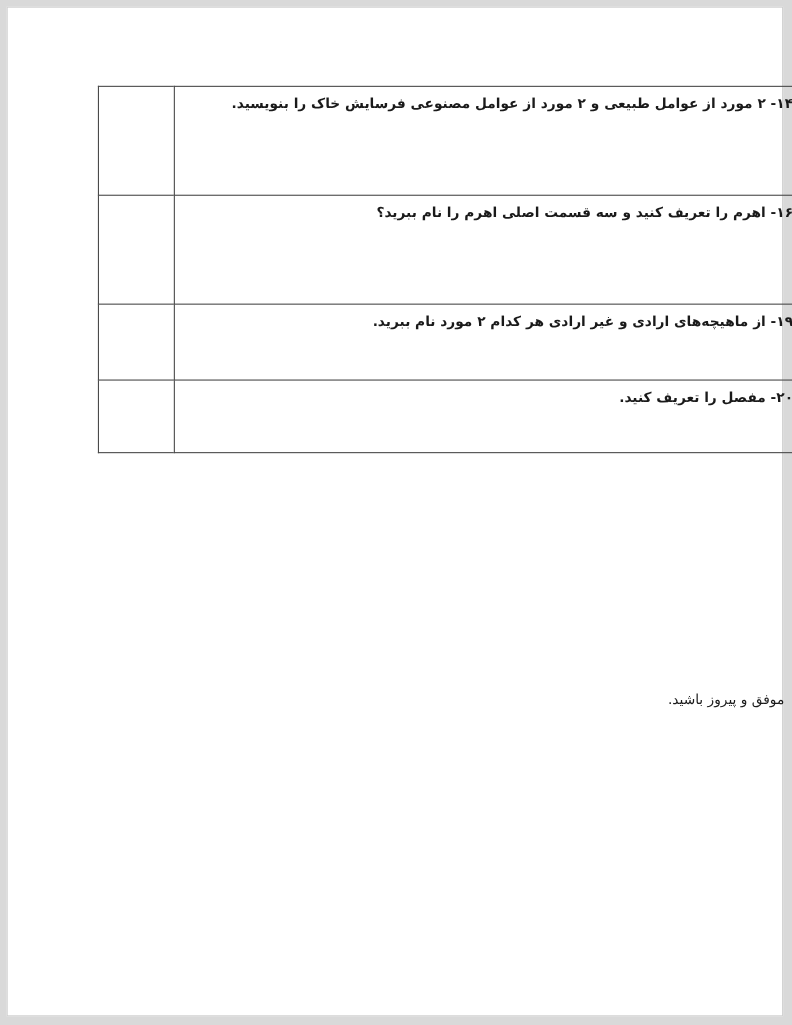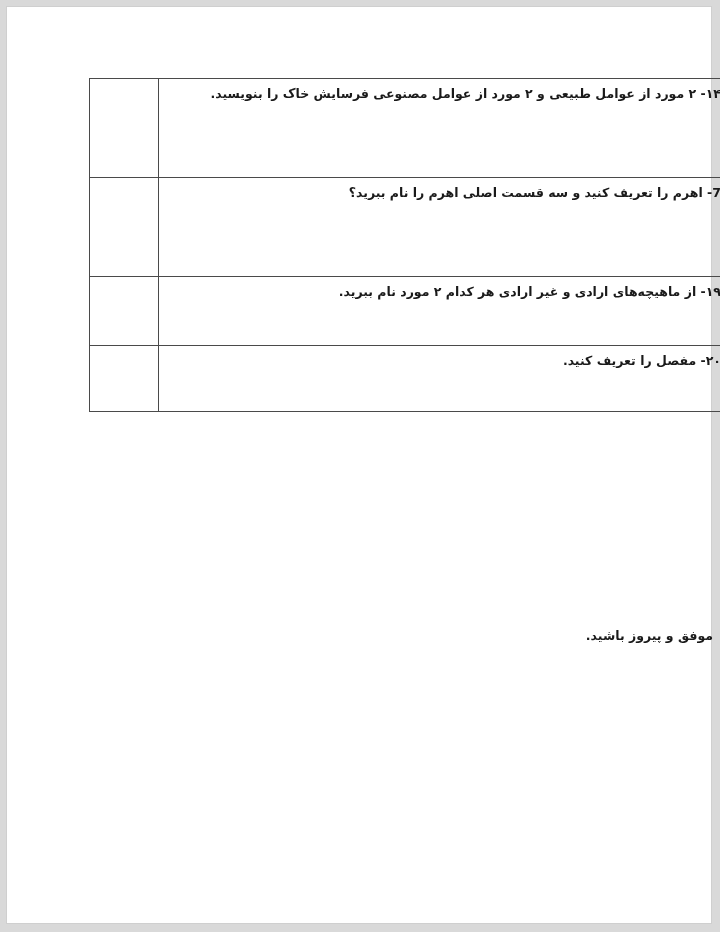--- a/index.html
+++ b/index.html
@@ -75,21 +75,21 @@
   .answer-space {
     display: block;
   }
 
   .footer-note {
     position: absolute;
     right: 52px;
     top: 621px;
     font-family: "DejaVu Sans", "Liberation Sans", sans-serif;
     font-size: 12.5px;
-    font-weight: bold;
+    font-weight: normal;
     color: #1a1a1a;
     direction: rtl;
     text-align: right;
     white-space: nowrap;
   }
 </style>
 </head>
 <body>
 
 <div class="page-sheet">
@@ -102,21 +102,21 @@
           <td class="q-cell" style="height:88px">
             <div class="q-text">۱۴- ۲ مورد از عوامل طبیعی و ۲ مورد از عوامل مصنوعی فرسایش خاک را بنویسید.</div>
             <div class="answer-space"></div>
           </td>
           <td class="score-cell"></td>
         </tr>
 
 
         <tr>
           <td class="q-cell" style="height:88px">
-            <div class="q-text">7- اهرم را تعریف کنید و سه قسمت اصلی اهرم را نام ببرید؟</div>
+            <div class="q-text">۱۶- اهرم را تعریف کنید و سه قسمت اصلی اهرم را نام ببرید؟</div>
             <div class="answer-space"></div>
           </td>
           <td class="score-cell"></td>
         </tr>
 
 
 
         <tr>
           <td class="q-cell" style="height:58px">
             <div class="q-text">۱۹- از ماهیچه‌های ارادی و غیر ارادی هر کدام ۲ مورد نام ببرید.</div>

